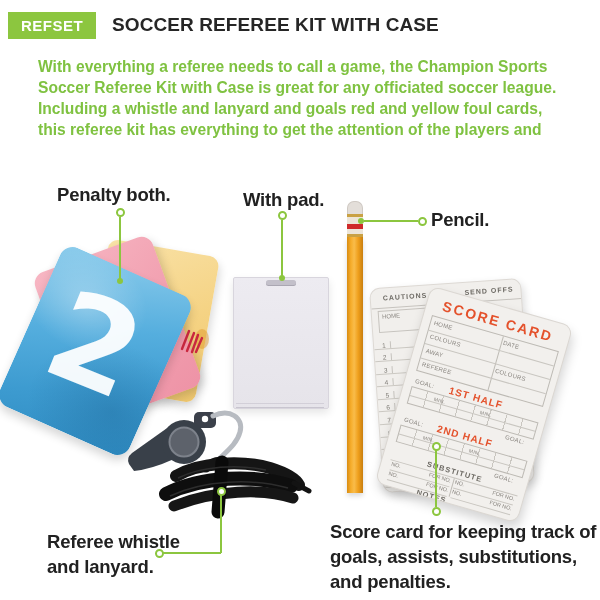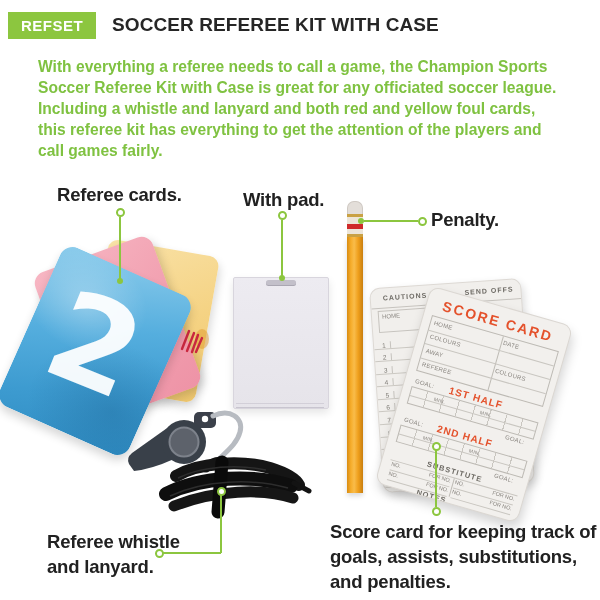--- a/index.html
+++ b/index.html
@@ -96,28 +96,27 @@
 <body>
 
 <div class="stage">
 
   <div class="abs badge">REFSET</div>
   <div class="abs title">SOCCER REFEREE KIT WITH CASE</div>
 
   <div class="abs desc">
     <div>With everything a referee needs to call a game, the Champion Sports</div>
     <div>Soccer Referee Kit with Case is great for any officiated soccer league.</div>
-    <div>Including a whistle and lanyard and both red and yellow foul cards,</div>
+    <div>Including a whistle and lanyard and goals red and yellow foul cards,</div>
     <div>this referee kit has everything to get the attention of the players and</div>
-    <div>call games fairly.</div>
-  </div>
-
-  <div class="abs lbl" style="left:57px;top:184px;">Referee cards.</div>
+  </div>
+
+  <div class="abs lbl" style="left:57px;top:184px;">Penalty both.</div>
   <div class="abs lbl" style="left:243px;top:189px;">With pad.</div>
-  <div class="abs lbl" style="left:431px;top:209px;">Penalty.</div>
+  <div class="abs lbl" style="left:431px;top:209px;">Pencil.</div>
   <div class="abs lbl lbl2" style="left:47px;top:529px;">
     <div>Referee whistle</div>
     <div>and lanyard.</div>
   </div>
   <div class="abs lbl lbl2" style="left:330px;top:519px;">
     <div>Score card for keeping track of</div>
     <div>goals, assists, substitutions,</div>
     <div>and penalties.</div>
   </div>
 

